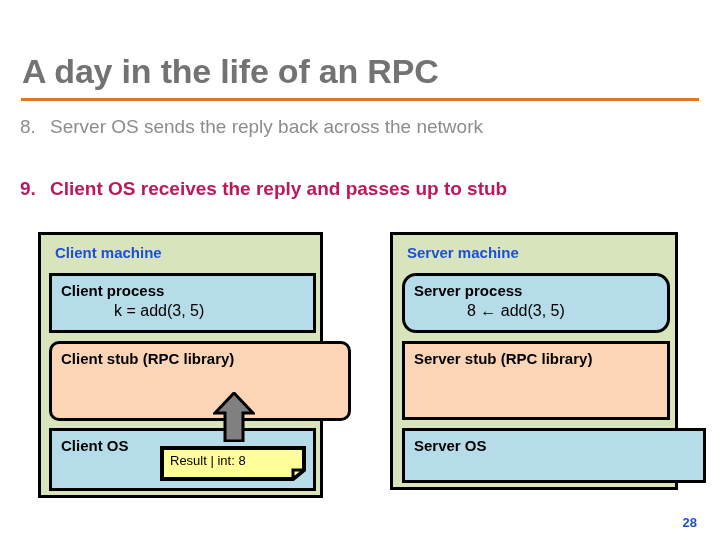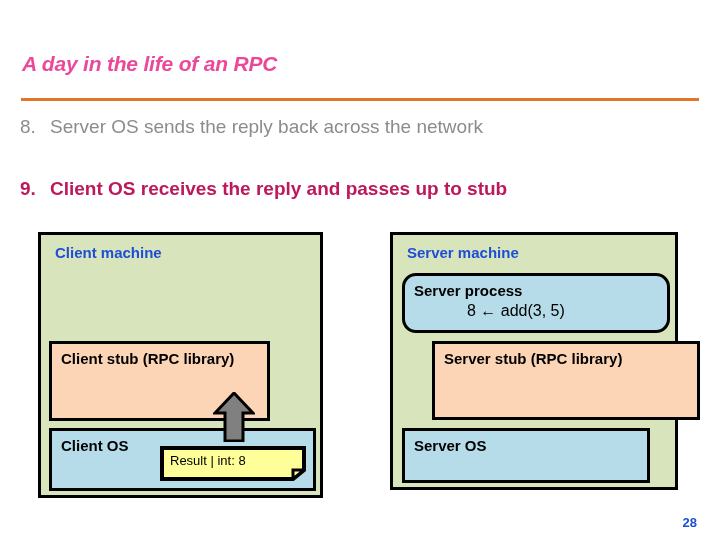--- a/index.html
+++ b/index.html
@@ -14,26 +14,25 @@
     overflow: hidden;
     font-family: "Liberation Sans", sans-serif;
     -webkit-font-smoothing: none;
   }
 
   
   #slide-title {
     position: absolute;
     left: 22px;
     top: 52px;
-    font-size: 21px;
-    font-weight: bold;
-    color: #ec4899;
+    font-size: 34px;
+    font-weight: bold;
+    color: #737373;
     letter-spacing: -0.2px;
     white-space: nowrap;
-    font-style: italic;
   }
   #title-rule {
     position: absolute;
     left: 21px;
     top: 98px;
     width: 678px;
     height: 3px;
     background: #e0762a;
   }
 
@@ -117,26 +116,26 @@
     font-size: 16px;
     font-weight: normal;
     color: #000000;
     white-space: nowrap;
   }
   .blue { background: #b5dce8; }
   .peach { background: #fbd5b5; }
 
   
   #client-process { left: 8px;  top: 38px;  width: 267px; height: 60px; }
-  #client-stub    { left: 8px;  top: 106px; width: 221px; height: 80px; }
+  #client-stub    { left: 8px;  top: 106px; width: 302px; height: 80px; border-radius: 10px; }
   #client-os      { left: 8px;  top: 193px; width: 267px; height: 63px; }
   
   #server-process { left: 9px;  top: 38px;  width: 268px; height: 60px; border-radius: 14px; }
-  #server-stub    { left: 9px;  top: 106px; width: 268px; height: 79px; margin-left: 30px; }
-  #server-os      { left: 9px;  top: 193px; width: 248px; height: 55px; }
+  #server-stub    { left: 9px;  top: 106px; width: 268px; height: 79px; }
+  #server-os      { left: 9px;  top: 193px; width: 304px; height: 55px; }
 
   
   #reply-arrow {
     position: absolute;
     left: 213px;
     top: 392px;
     width: 42px;
     height: 50px;
   }
 
@@ -178,20 +177,24 @@
 </div>
 <div class="bullet" id="bullet-9">
   <span class="num">9.</span><span>Client OS receives the reply and passes up to stub</span>
 </div>
 
 <div id="diagram">
 
   <div class="machine" id="client-machine">
     <div class="machine-label">Client machine</div>
 
+    <div class="layer blue" id="client-process">
+      <div class="layer-label">Client process</div>
+      <div class="layer-sub">k = add(3, 5)</div>
+    </div>
 
     <div class="layer peach" id="client-stub">
       <div class="layer-label">Client stub (RPC library)</div>
     </div>
 
     <div class="layer blue" id="client-os">
       <div class="layer-label">Client OS</div>
     </div>
   </div>
 

